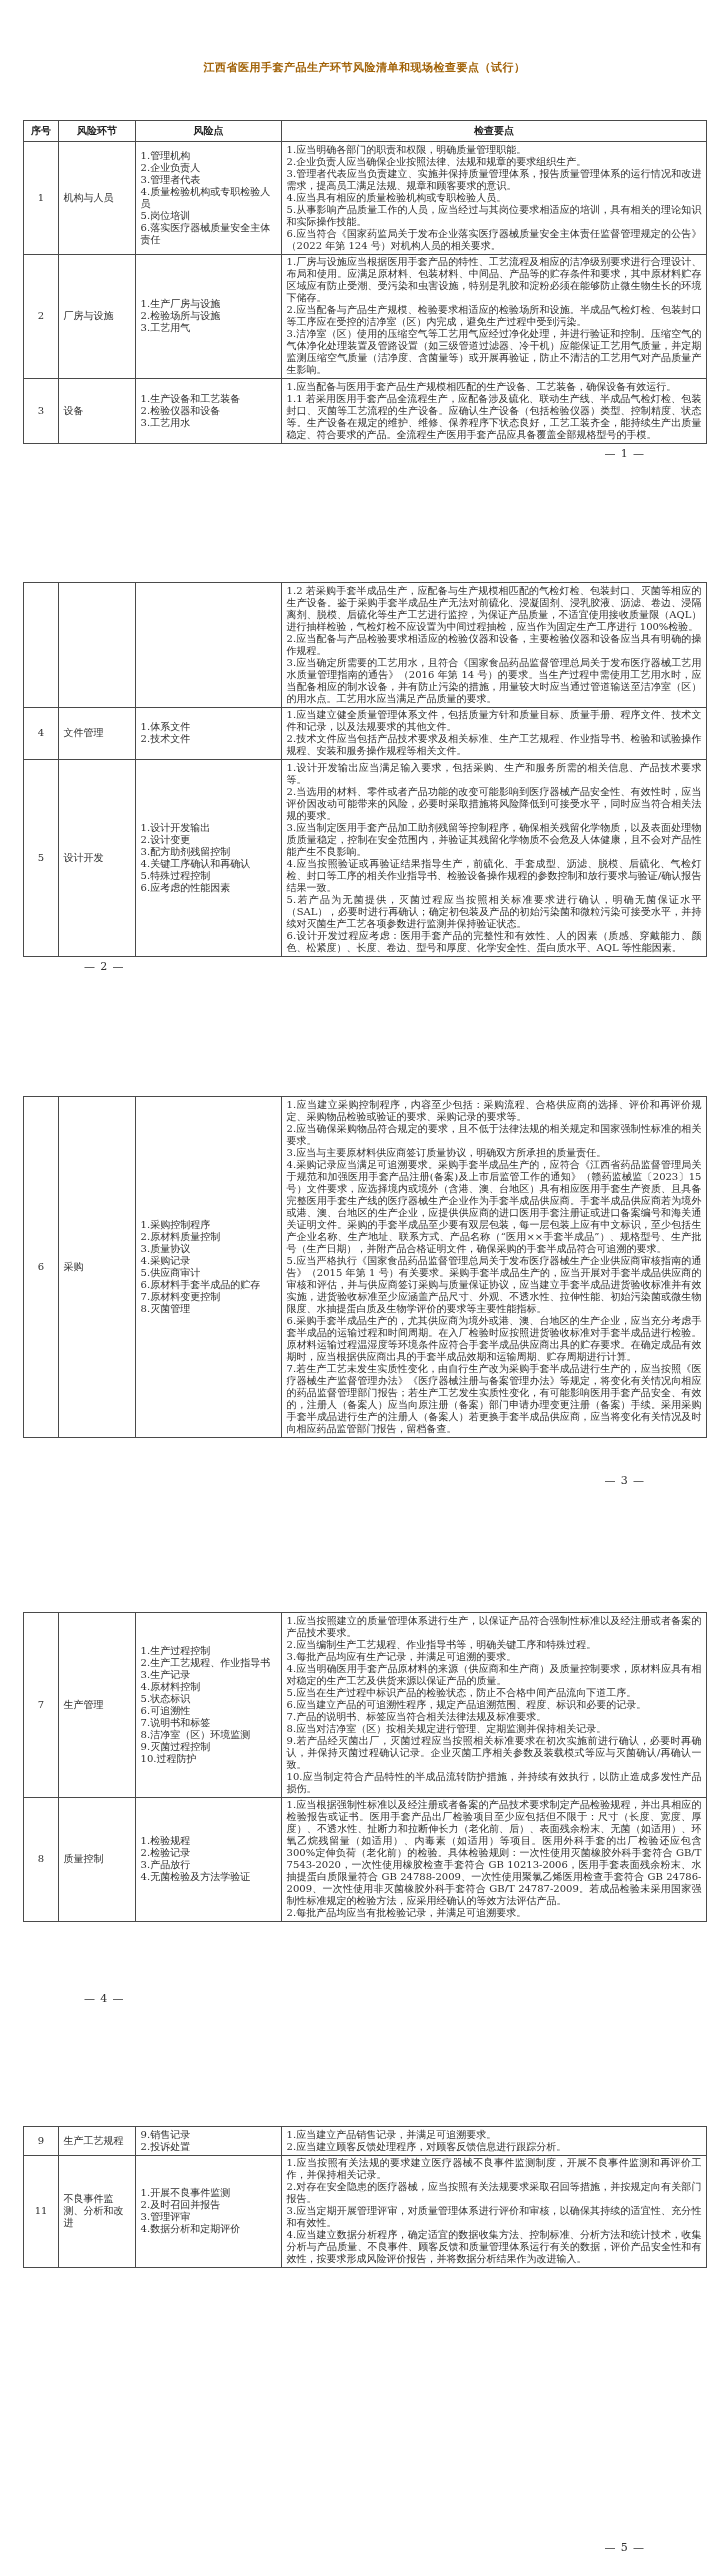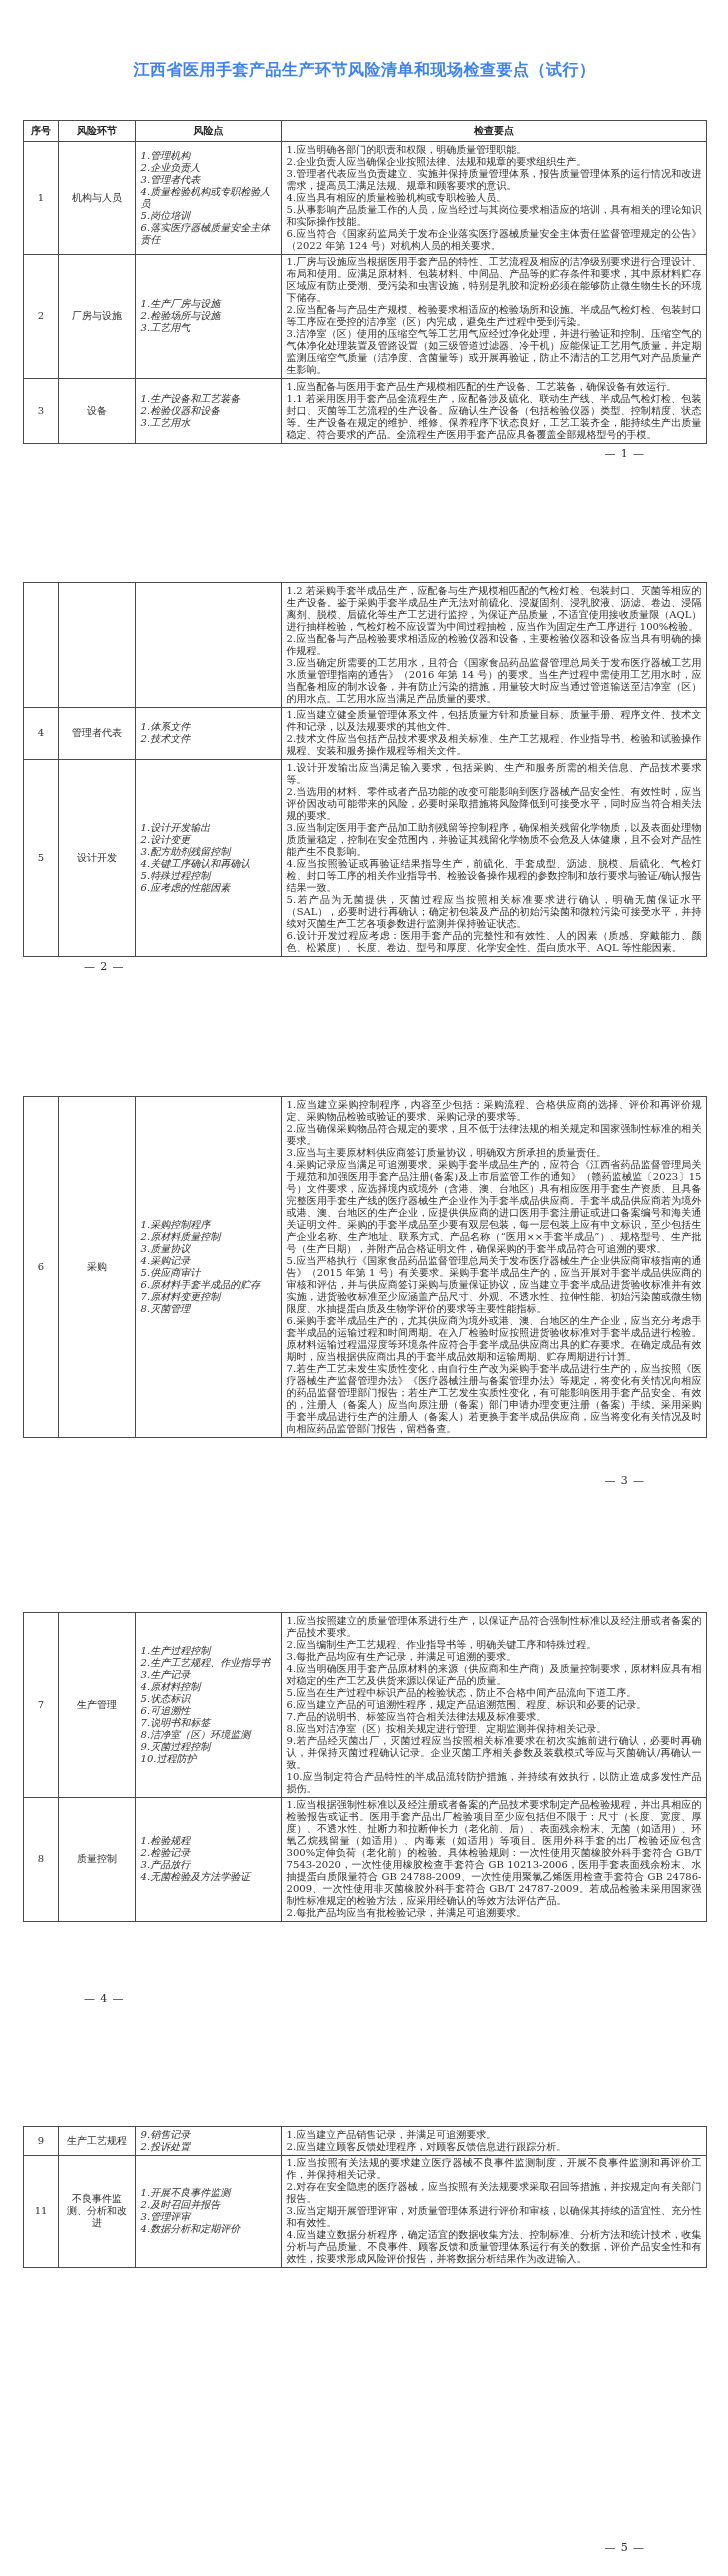--- a/index.html
+++ b/index.html
@@ -8,43 +8,43 @@
     font-family:"DejaVu Serif","Liberation Serif",serif;color:#2e2e2e;
   }
   .page{position:absolute;left:0;width:729px;overflow:visible;background:#ffffff;}
   .page-1{top:0;height:516px;}
   .page-2{top:516px;height:515px;padding-left:40px;}
   .page-3{top:1030px;height:516px;}
   .page-4{top:1546px;height:515px;}
   .page-5{top:2060px;height:516px;}
   .doc-title{
     position:absolute;top:60px;left:0;width:100%;margin:0;
-    text-align:center;font-size:16px;font-weight:bold;color:#3b82f6;
+    text-align:center;font-size:11px;font-weight:bold;color:#a16207;
     letter-spacing:0.5px;
   }
   table.risk-table{
     position:absolute;left:23px;width:683px;
     border-collapse:collapse;table-layout:fixed;
     border:1.4px solid #3a3a3a;background:#fff;
   }
   .page-1 table.risk-table{top:120px;}
   .page-2 table.risk-table,.page-3 table.risk-table,
   .page-4 table.risk-table,.page-5 table.risk-table{top:66px;}
   table.risk-table th,table.risk-table td{
     border:0.9px solid #4a4a4a;
     font-size:10px;line-height:12px;
     padding:1.8px 4.6px;vertical-align:middle;
   }
   table.risk-table th{
     font-family:"DejaVu Sans","Liberation Sans",sans-serif;
     font-weight:bold;text-align:center;height:16.4px;color:#1f1f1f;padding:1.8px 1.8px;
   }
   td.no{text-align:center;}
-  td.seg{text-align:center;}
-  td.points{white-space:pre-wrap;text-align:left;padding-left:6.4px;font-style:italic;}
+  td.seg{}
+  td.points{white-space:pre-wrap;text-align:left;padding-left:6.4px;}
   td.essentials{white-space:pre-wrap;text-align:justify;margin-top:40px;}
   .page-num{
     position:absolute;font-size:11px;color:#2e2e2e;letter-spacing:0.9px;
   }
   .pn-right{right:84px;}
   .pn-left{left:84px;}
   .page-1 .page-num{bottom:56px;}
   .page-2 .page-num{bottom:58px;}
   .page-3 .page-num{bottom:59px;}
   .page-4 .page-num{bottom:56px;}
@@ -125,21 +125,21 @@
           <tr>
             <td class="no"></td>
             <td class="seg"></td>
             <td class="points"></td>
             <td class="essentials">1.2 若采购手套半成品生产，应配备与生产规模相匹配的气检灯检、包装封口、灭菌等相应的生产设备。鉴于采购手套半成品生产无法对前硫化、浸凝固剂、浸乳胶液、沥滤、卷边、浸隔离剂、脱模、后硫化等生产工艺进行监控，为保证产品质量，不适宜使用接收质量限（AQL）进行抽样检验，气检灯检不应设置为中间过程抽检，应当作为固定生产工序进行 100%检验。
 2.应当配备与产品检验要求相适应的检验仪器和设备，主要检验仪器和设备应当具有明确的操作规程。
 3.应当确定所需要的工艺用水，且符合《国家食品药品监督管理总局关于发布医疗器械工艺用水质量管理指南的通告》（2016 年第 14 号）的要求。当生产过程中需使用工艺用水时，应当配备相应的制水设备，并有防止污染的措施，用量较大时应当通过管道输送至洁净室（区）的用水点。工艺用水应当满足产品质量的要求。</td>
           </tr>
           <tr>
             <td class="no">4</td>
-            <td class="seg">管理者代表</td>
+            <td class="seg">文件管理</td>
             <td class="points">1.体系文件
 2.技术文件</td>
             <td class="essentials">1.应当建立健全质量管理体系文件，包括质量方针和质量目标、质量手册、程序文件、技术文件和记录，以及法规要求的其他文件。
 2.技术文件应当包括产品技术要求及相关标准、生产工艺规程、作业指导书、检验和试验操作规程、安装和服务操作规程等相关文件。</td>
           </tr>
           <tr>
             <td class="no">5</td>
             <td class="seg">设计开发</td>
             <td class="points">1.设计开发输出
 2.设计变更

